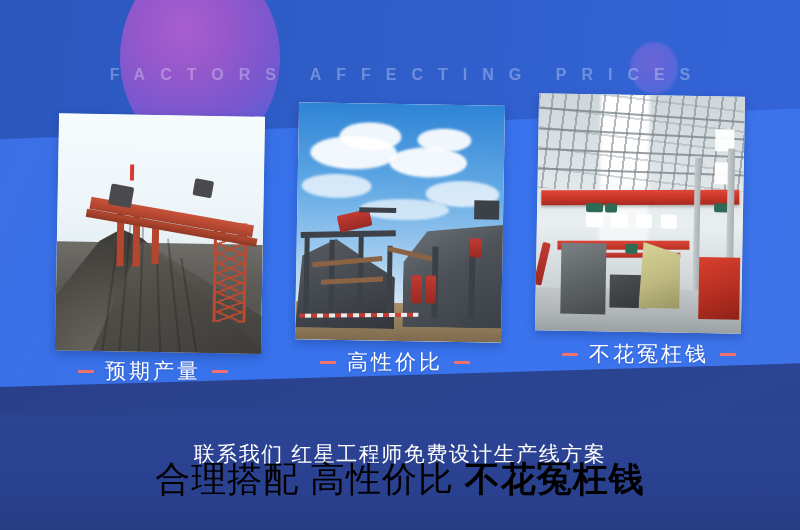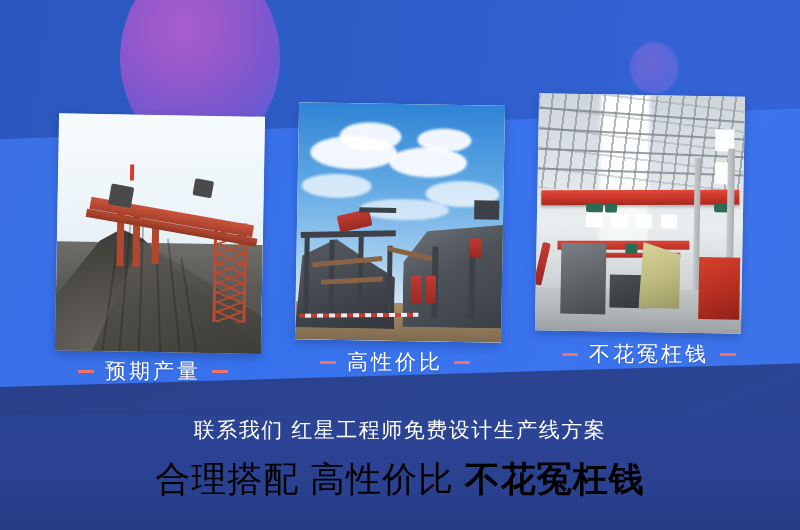--- a/index.html
+++ b/index.html
@@ -255,21 +255,21 @@
   .cap-dash {
     display:inline-block; width:16px; height:3px;
     background:#f4706a; border-radius:1px;
   }
   .cap-1 { left:78px;  top:357px; }
   .cap-2 { left:320px; top:348px; }
   .cap-3 { left:562px; top:340px; }
 
   
   .foot-1 {
-    position:absolute; left:0; top:416px; width:800px;
+    position:absolute; left:0; top:440px; width:800px;
     text-align:center; z-index:8;
     color:#ffffff; font-size:21px; letter-spacing:1.5px;
   }
   .foot-2 {
     position:absolute; left:0; top:456px; width:800px;
     text-align:center; z-index:8;
     color:#000000; font-size:35px; letter-spacing:1px;
     white-space:nowrap;
   }
   .foot-2 .light { font-weight:400; }
@@ -279,20 +279,21 @@
 <body>
 
 <div id="stage">
 
   <div class="bg-base"></div>
   <div class="bg-topband2"></div>
   <div class="bg-topband"></div>
   <div class="orb-purple"></div>
   <div class="orb-small"></div>
 
+  <div class="subtitle">FACTORS AFFECTING PRICES</div>
 
   <div class="card card-1">
     <div class="photo">
       <div class="p1-sky"></div>
       <div class="p1-ground"></div>
       <div class="p1-pile"></div>
       <div class="p1-pile2"></div>
       <div class="p1-stripe" style="left:26%;bottom:0;width:2px;height:52%;transform:rotate(7deg);"></div>
       <div class="p1-stripe" style="left:33%;bottom:0;width:2px;height:56%;transform:rotate(4deg);"></div>
       <div class="p1-stripe" style="left:41%;bottom:0;width:2px;height:58%;transform:rotate(1deg);"></div>

